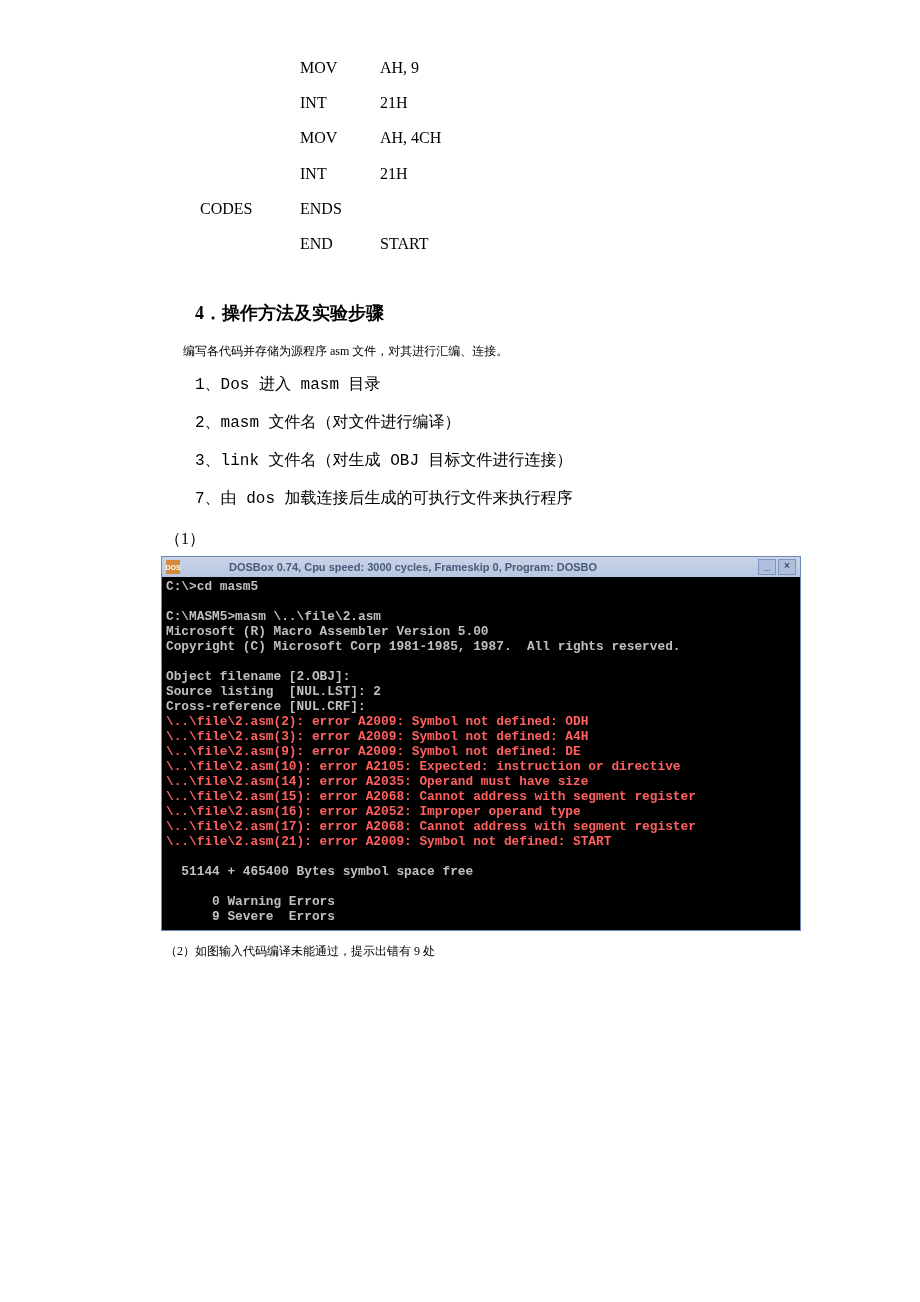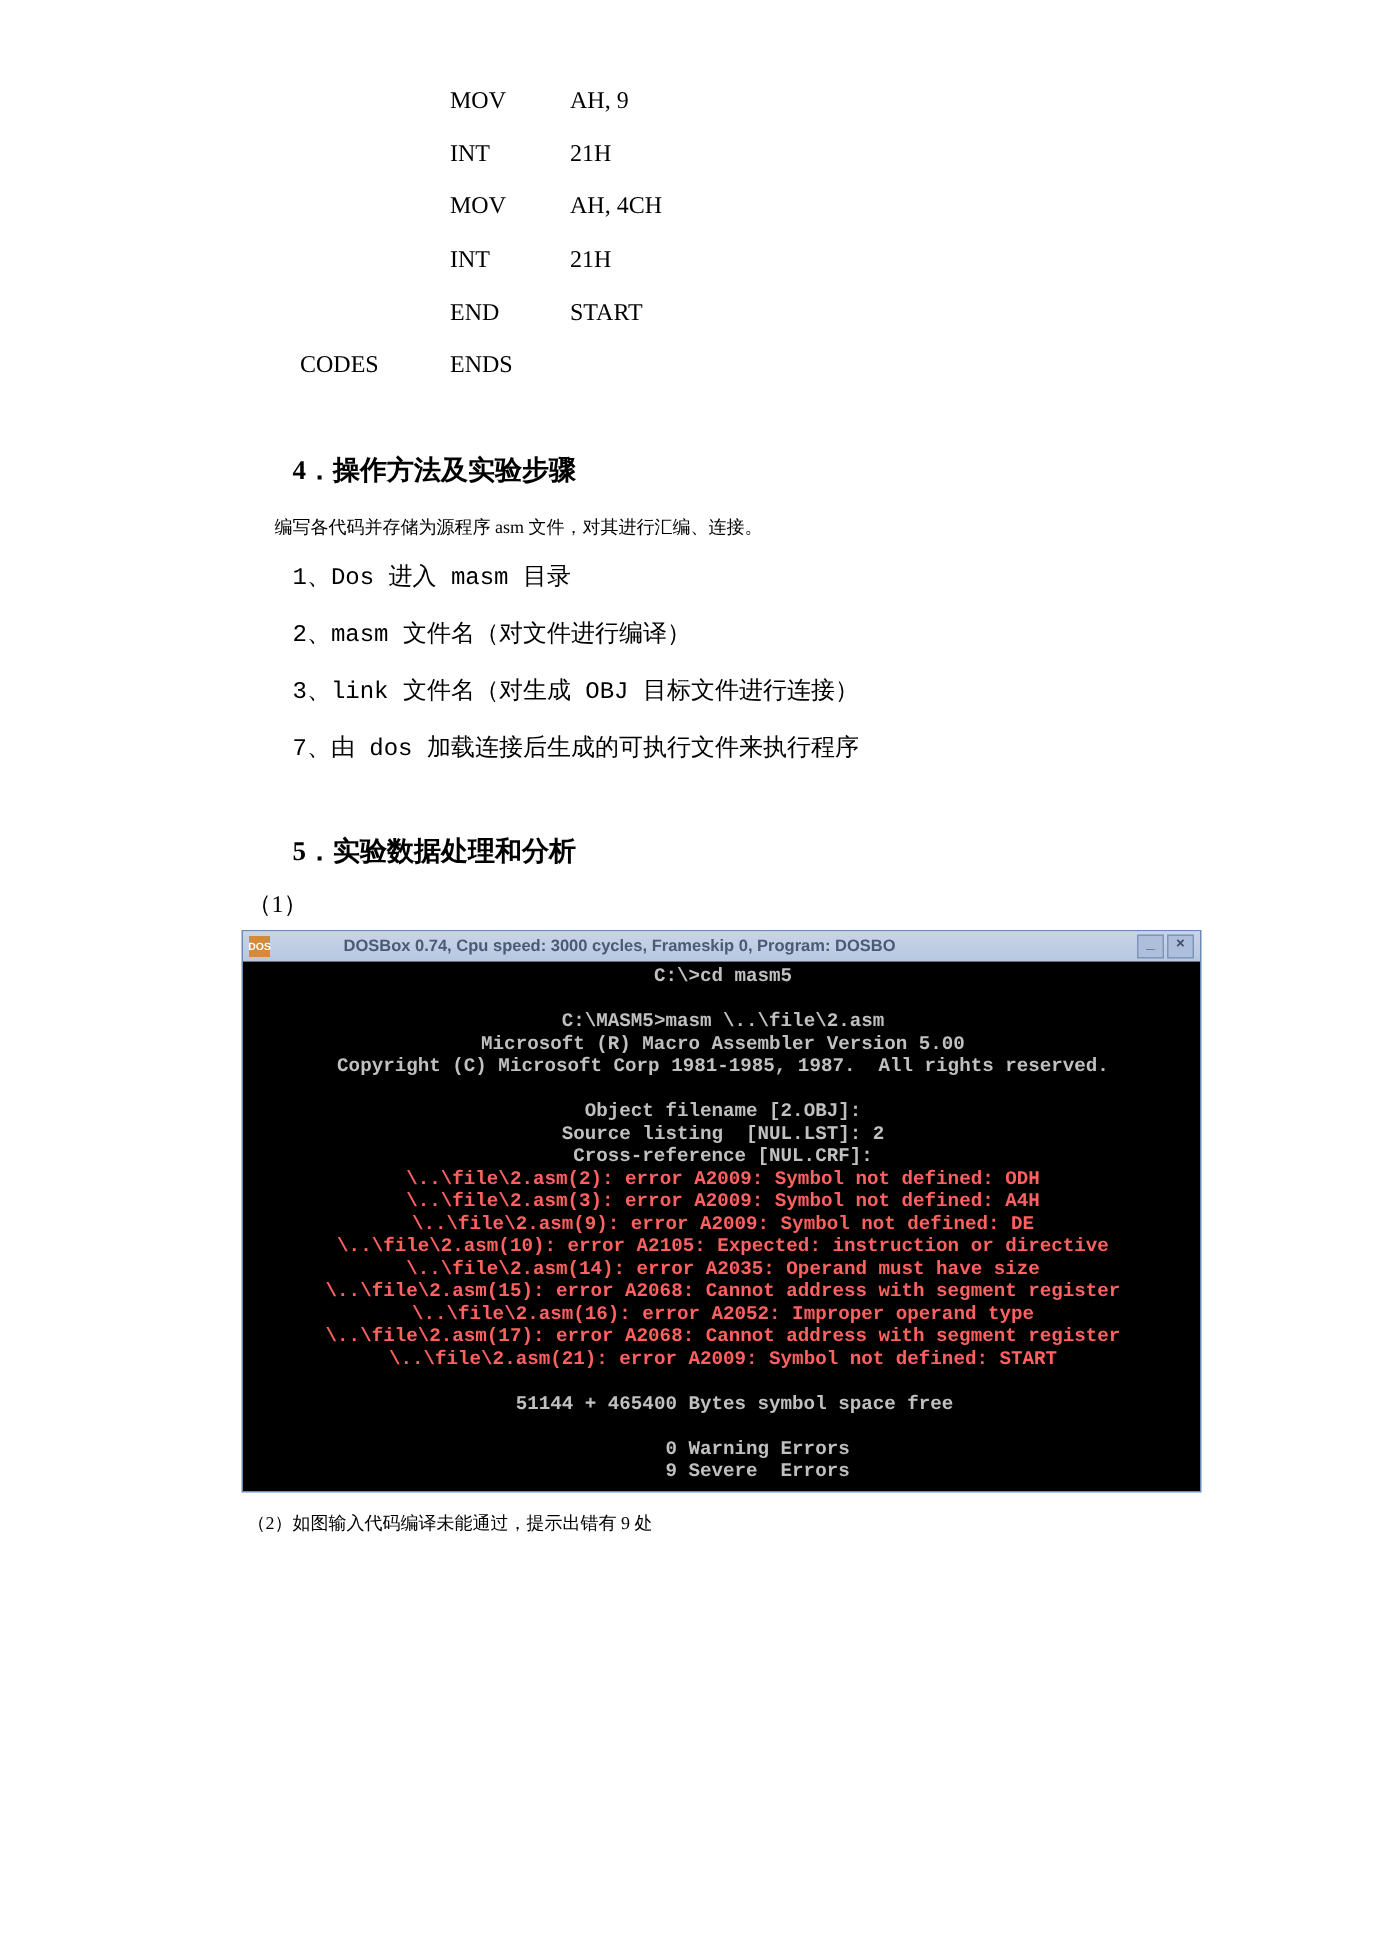--- a/index.html
+++ b/index.html
@@ -104,21 +104,20 @@
       font-family: Arial, sans-serif;
     }
     .dosbox-body {
       background: #000;
       color: #c0c0c0;
       font-size: 12.8px;
       line-height: 15px;
       padding: 2px 2px 6px 4px;
       white-space: pre;
       font-weight: bold;
-      text-align: center;
     }
     .dos-cmd   { color: #c0c0c0; }
     .dos-err   { color: #ff6060; }
   </style>
 </head>
 <body>
 
 <div class="page">
 
   <div class="code-block">
@@ -136,39 +135,38 @@
       <span class="code-label"></span>
       <span class="code-op">MOV</span>
       <span class="code-arg">AH, 4CH</span>
     </div>
     <div class="code-line">
       <span class="code-label"></span>
       <span class="code-op">INT</span>
       <span class="code-arg">21H</span>
     </div>
     <div class="code-line">
-      <span class="code-label"></span>
-      <span class="code-op">END</span>
-      <span class="code-arg">START</span>
-    </div>
-    <div class="code-line">
       <span class="code-label">CODES</span>
       <span class="code-op">ENDS</span>
       <span class="code-arg"></span>
+    </div>
+    <div class="code-line">
+      <span class="code-label"></span>
+      <span class="code-op">END</span>
+      <span class="code-arg">START</span>
     </div>
   </div>
 
   <div class="section-heading">4．操作方法及实验步骤</div>
   <div class="para">编写各代码并存储为源程序 asm 文件，对其进行汇编、连接。</div>
   <div class="step">1、Dos 进入 masm 目录</div>
   <div class="step">2、masm 文件名（对文件进行编译）</div>
   <div class="step">3、link 文件名（对生成 OBJ 目标文件进行连接）</div>
   <div class="step">7、由 dos 加载连接后生成的可执行文件来执行程序</div>
 
-  <div class="section-heading" style="margin-top:40px">5．实验数据处理和分析</div>
   <div class="subnum">（1）</div>
 
   <div class="dosbox-window">
     <div class="dosbox-titlebar">
       <div class="dosbox-icon">DOS</div>
       <div class="dosbox-title-text">DOSBox 0.74, Cpu speed:    3000 cycles, Frameskip  0, Program:   DOSBO</div>
       <div class="dosbox-btns">
         <div class="dosbox-btn">_</div>
         <div class="dosbox-btn">×</div>
       </div>

